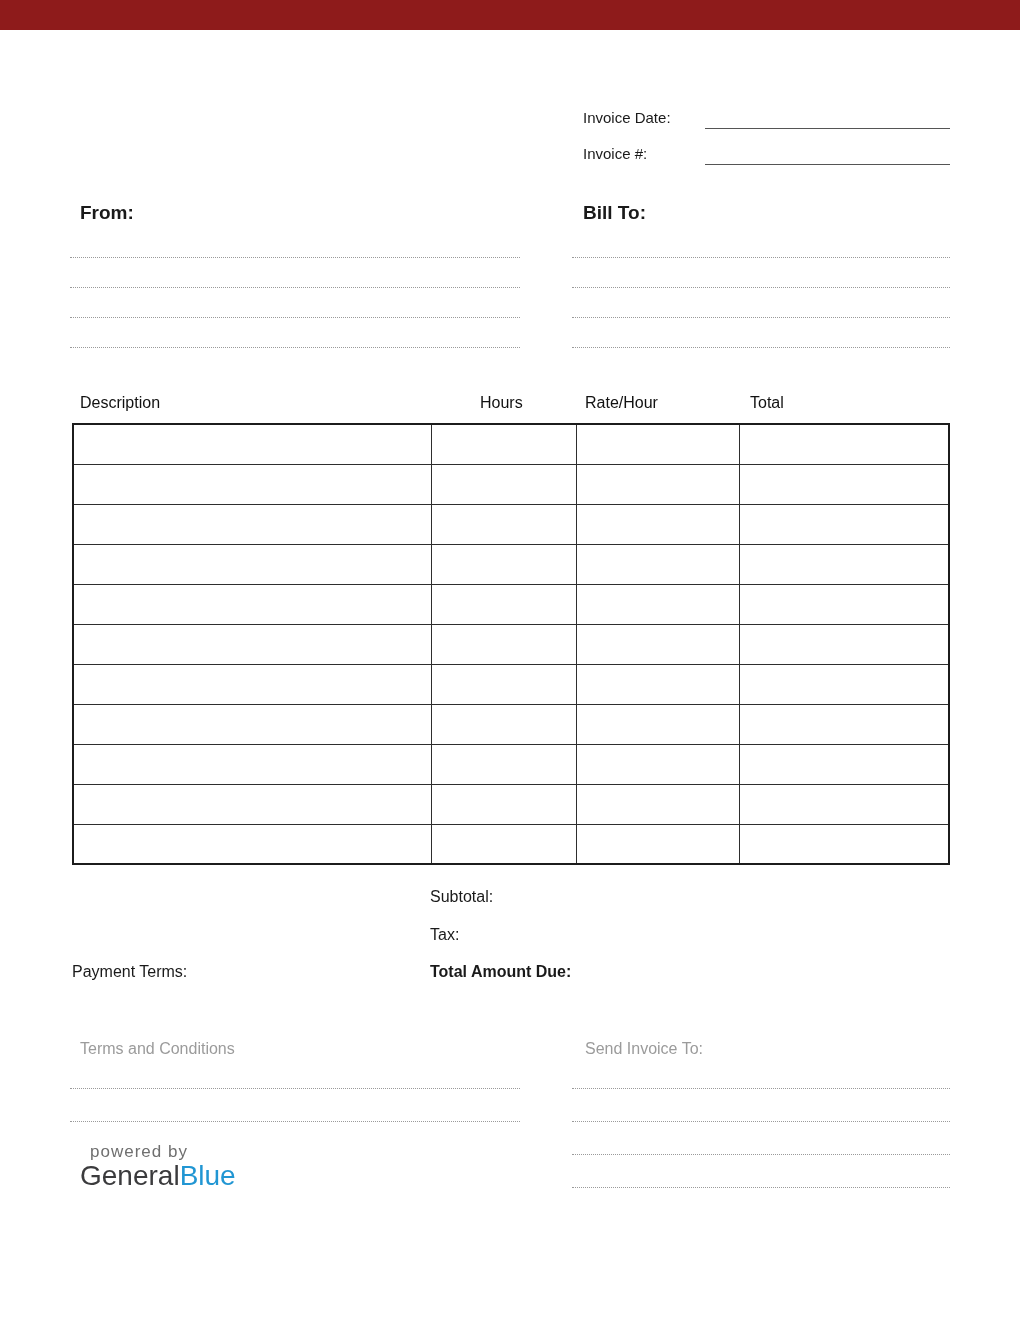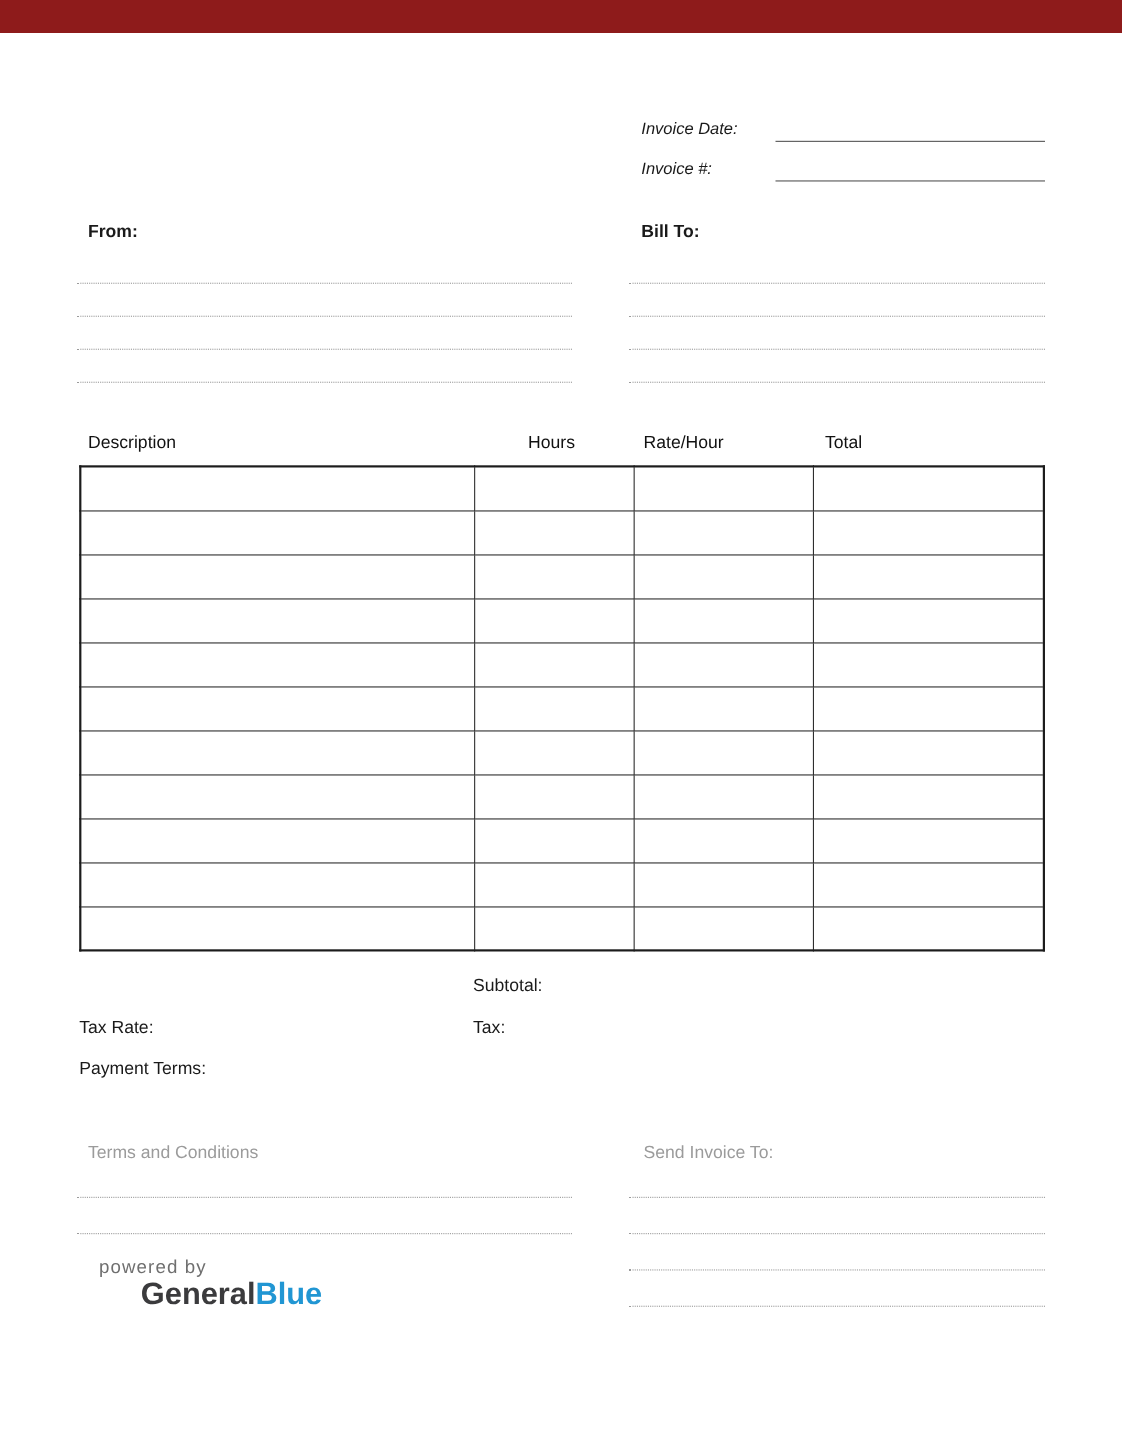--- a/index.html
+++ b/index.html
@@ -30,27 +30,27 @@
   
   .doc-title {
     position: absolute; left: 80px; top: 86px;
     font-size: 64px; font-weight: 400;
     color: var(--title-gray);
     letter-spacing: 1px;
   }
 
   
   .meta { position: absolute; left: 583px; top: 96px; width: 367px; }
-  .meta-row { display: flex; align-items: flex-end; height: 33px; font-style: italic; }
+  .meta-row { display: flex; align-items: flex-end; height: 33px; }
   .meta-row + .meta-row { margin-top: 3px; }
   .meta-label { width: 122px; font-size: 15px; padding-bottom: 3px; color: #1a1a1a; }
   .meta-line { flex: 1; border-bottom: 1px solid #555; height: 100%; }
 
   
-  .party-label { position: absolute; top: 202px; font-size: 16px; font-weight: bold; }
+  .party-label { position: absolute; top: 202px; font-size: 19px; font-weight: bold; }
   .party-label.from { left: 80px; }
   .party-label.billto { left: 583px; }
 
   .dotted-group { position: absolute; }
   .dotted-group.addr-left  { left: 70px;  top: 228px; width: 450px; }
   .dotted-group.addr-right { left: 572px; top: 228px; width: 378px; }
   .dotted-line { height: 30px; border-bottom: 1px dotted #9a9a9a; }
 
   
   .col-head { position: absolute; top: 394px; font-size: 16px; color: #111; }
@@ -87,21 +87,21 @@
   .dotted-group.foot-left  .dotted-line,
   .dotted-group.foot-right .dotted-line { height: 33px; }
 
   
   .powered-by {
     position: absolute; left: 90px; top: 1142px;
     font-size: 17px; color: #6f6f6f; letter-spacing: 1px;
   }
   .brand {
     position: absolute; left: 80px; top: 1160px;
-    font-size: 28px; font-weight: 700; letter-spacing: 0; margin-left: 48px;
+    font-size: 28px; font-weight: 400; letter-spacing: 0;
   }
   .brand .part1 { color: #3b3b3d; }
   .brand .part2 { color: var(--brand-blue); }
 </style>
 </head>
 <body>
 
 <div class="page">
 
   <div class="top-bar"></div>
@@ -210,23 +210,23 @@
         <tr>
         <td></td>
         <td></td>
         <td></td>
         <td></td>
       </tr>
       </tbody>
   </table>
 
   <div class="totals-label subtotal">Subtotal:</div>
-  <div class="totals-label tax-rate">Tax Rate:</div>
   <div class="totals-label tax">Tax:</div>
   <div class="totals-label payment-terms">Payment Terms:</div>
+  <div class="totals-label total-due">Total Amount Due:</div>
 
   <div class="footer-label terms">Terms and Conditions</div>
   <div class="footer-label sendpay">Send Invoice To:</div>
 
   <div class="dotted-group foot-left">
     <div class="dotted-line"></div>
   <div class="dotted-line"></div>
     </div>
   <div class="dotted-group foot-right">
     <div class="dotted-line"></div>

